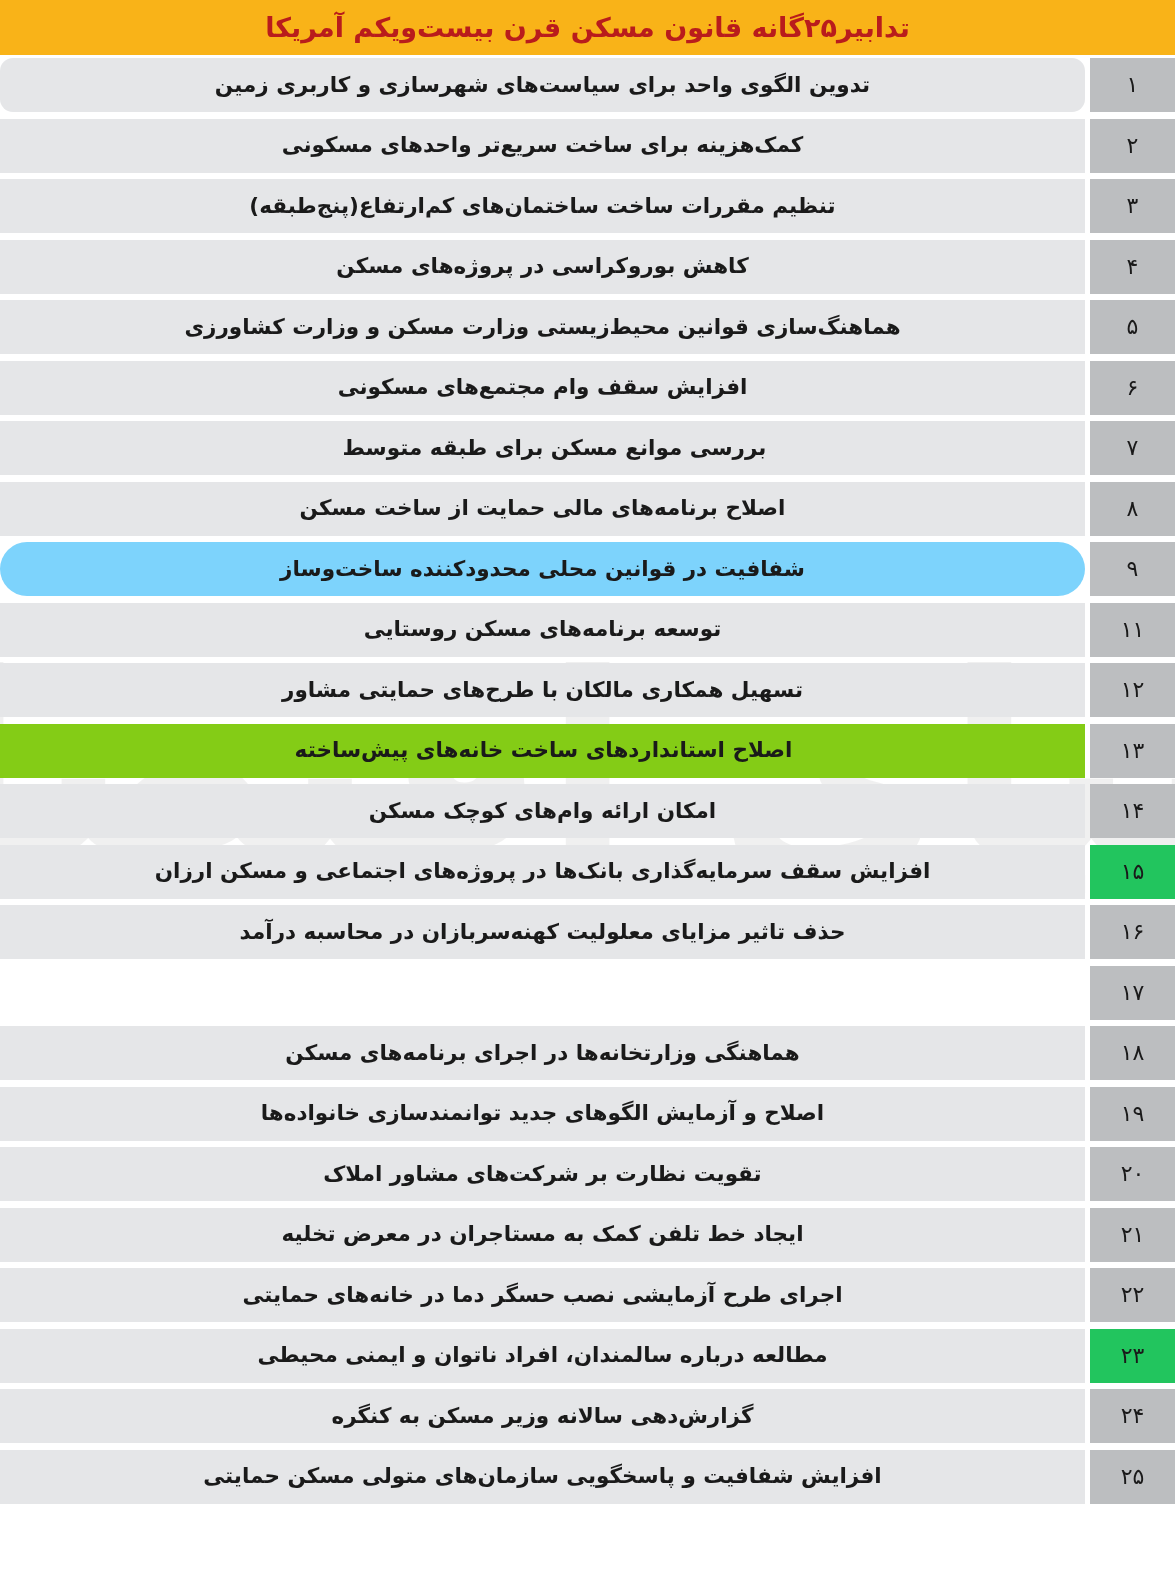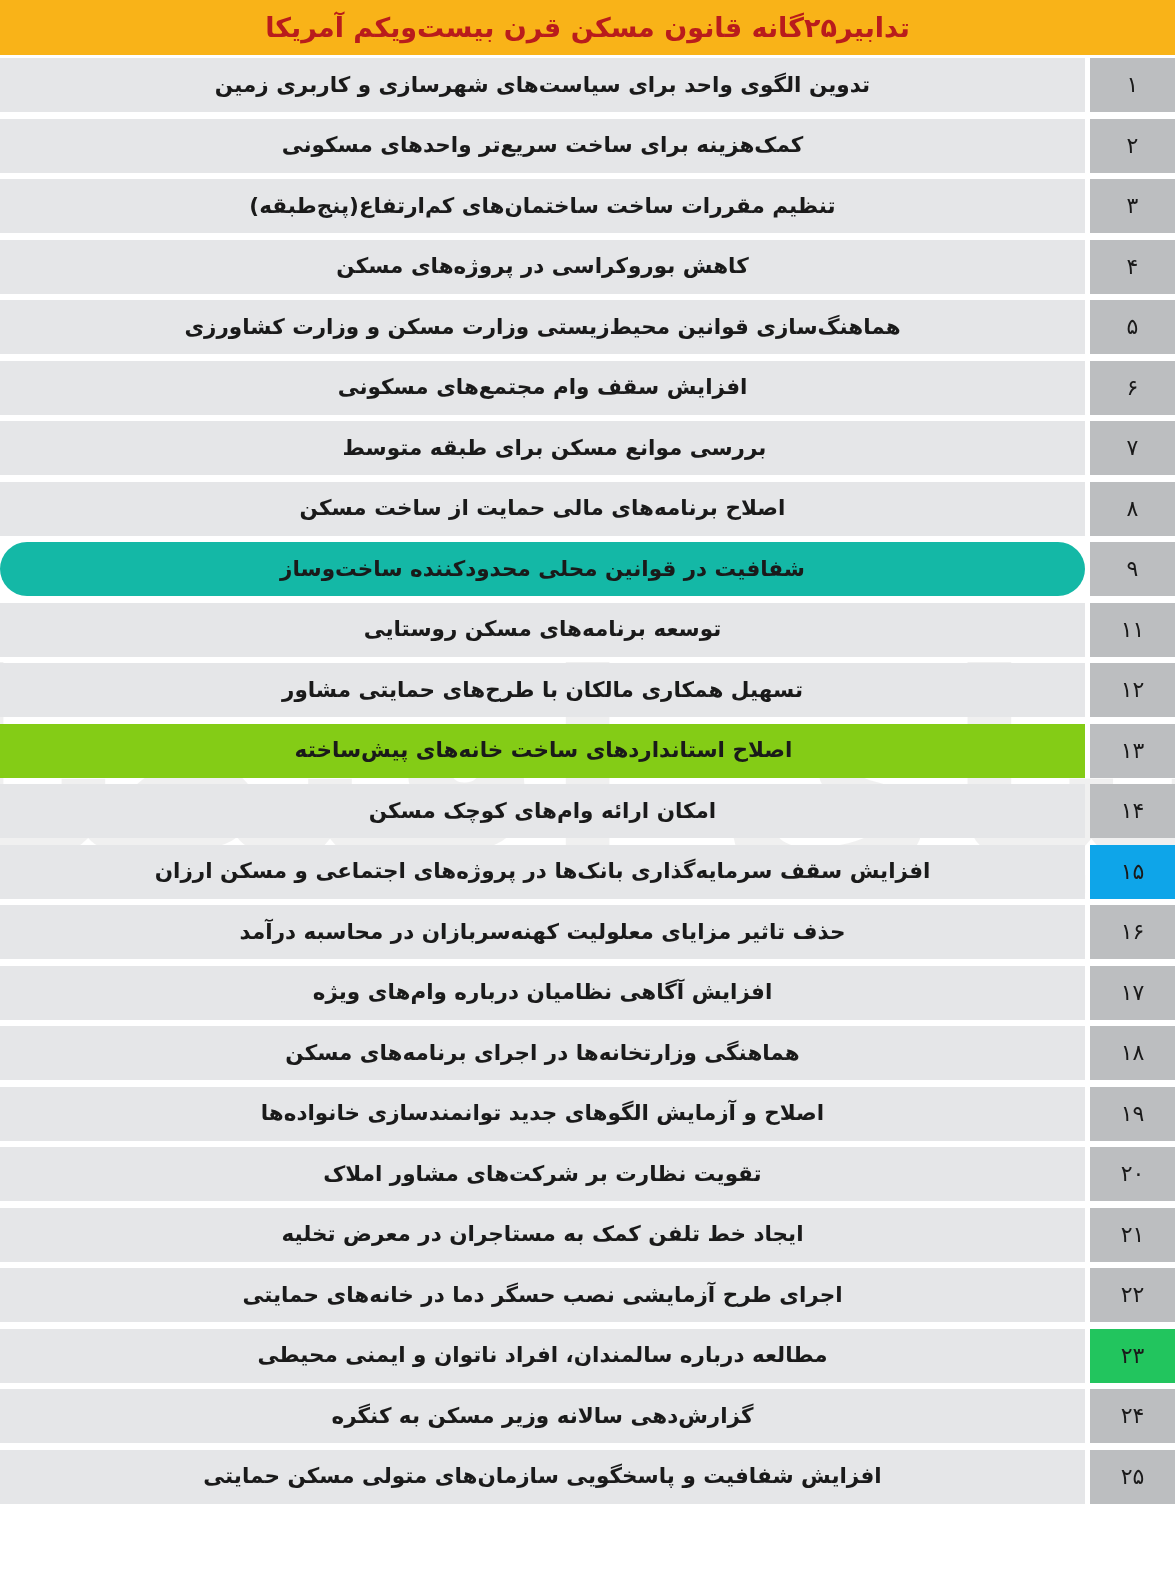--- a/index.html
+++ b/index.html
@@ -137,21 +137,21 @@
 <div id="infographic" style="background: rgb(255, 255, 255);">
 
   <div class="watermark">دنیای اقتصاد</div>
 
   <div class="header-bar" style="background: rgb(249, 179, 24);">
     <div class="header-title" style="color: #b91c1c;">تدابیر۲۵گانه قانون مسکن قرن بیست‌ویکم آمریکا</div>
   </div>
 
   <div class="table" id="table-body">
       <div class="row">
-        <div class="row-text" style="background: rgb(229, 230, 232);">
+        <div class="row-text" style="background: rgb(229, 230, 232); border-radius: 13px;">
           <span>تدوین الگوی واحد برای سیاست‌های شهرسازی و کاربری زمین</span>
         </div>
         <div class="row-num" style="background: rgb(188, 190, 192);">
           <span>۱</span>
         </div>
       </div>
       <div class="row">
         <div class="row-text" style="background: rgb(229, 230, 232);">
           <span>کمک‌هزینه برای ساخت سریع‌تر واحدهای مسکونی</span>
         </div>
@@ -201,21 +201,21 @@
       </div>
       <div class="row">
         <div class="row-text" style="background: rgb(229, 230, 232);">
           <span>اصلاح برنامه‌های مالی حمایت از ساخت مسکن</span>
         </div>
         <div class="row-num" style="background: rgb(188, 190, 192);">
           <span>۸</span>
         </div>
       </div>
       <div class="row">
-        <div class="row-text" style="background: #14b8a6; border-radius: 27px;">
+        <div class="row-text" style="background: #7dd3fc; border-radius: 27px;">
           <span>شفافیت در قوانین محلی محدودکننده ساخت‌وساز</span>
         </div>
         <div class="row-num" style="background: rgb(188, 190, 192);">
           <span>۹</span>
         </div>
       </div>
       <div class="row">
         <div class="row-text" style="background: rgb(229, 230, 232);">
           <span>توسعه برنامه‌های مسکن روستایی</span>
         </div>
@@ -244,36 +244,33 @@
           <span>امکان ارائه وام‌های کوچک مسکن</span>
         </div>
         <div class="row-num" style="background: rgb(188, 190, 192);">
           <span>۱۴</span>
         </div>
       </div>
       <div class="row">
         <div class="row-text" style="background: rgb(229, 230, 232);">
           <span>افزایش سقف سرمایه‌گذاری بانک‌ها در پروژه‌های اجتماعی و مسکن ارزان</span>
         </div>
-        <div class="row-num" style="background: #0ea5e9;">
+        <div class="row-num" style="background: #22c55e;">
           <span>۱۵</span>
         </div>
       </div>
       <div class="row">
         <div class="row-text" style="background: rgb(229, 230, 232);">
           <span>حذف تاثیر مزایای معلولیت کهنه‌سربازان در محاسبه درآمد</span>
         </div>
         <div class="row-num" style="background: rgb(188, 190, 192);">
           <span>۱۶</span>
         </div>
       </div>
       <div class="row">
-        <div class="row-text" style="background: rgb(229, 230, 232);">
-          <span>افزایش آگاهی نظامیان درباره وام‌های ویژه</span>
-        </div>
         <div class="row-num" style="background: rgb(188, 190, 192);">
           <span>۱۷</span>
         </div>
       </div>
       <div class="row">
         <div class="row-text" style="background: rgb(229, 230, 232);">
           <span>هماهنگی وزارتخانه‌ها در اجرای برنامه‌های مسکن</span>
         </div>
         <div class="row-num" style="background: rgb(188, 190, 192);">
           <span>۱۸</span>

